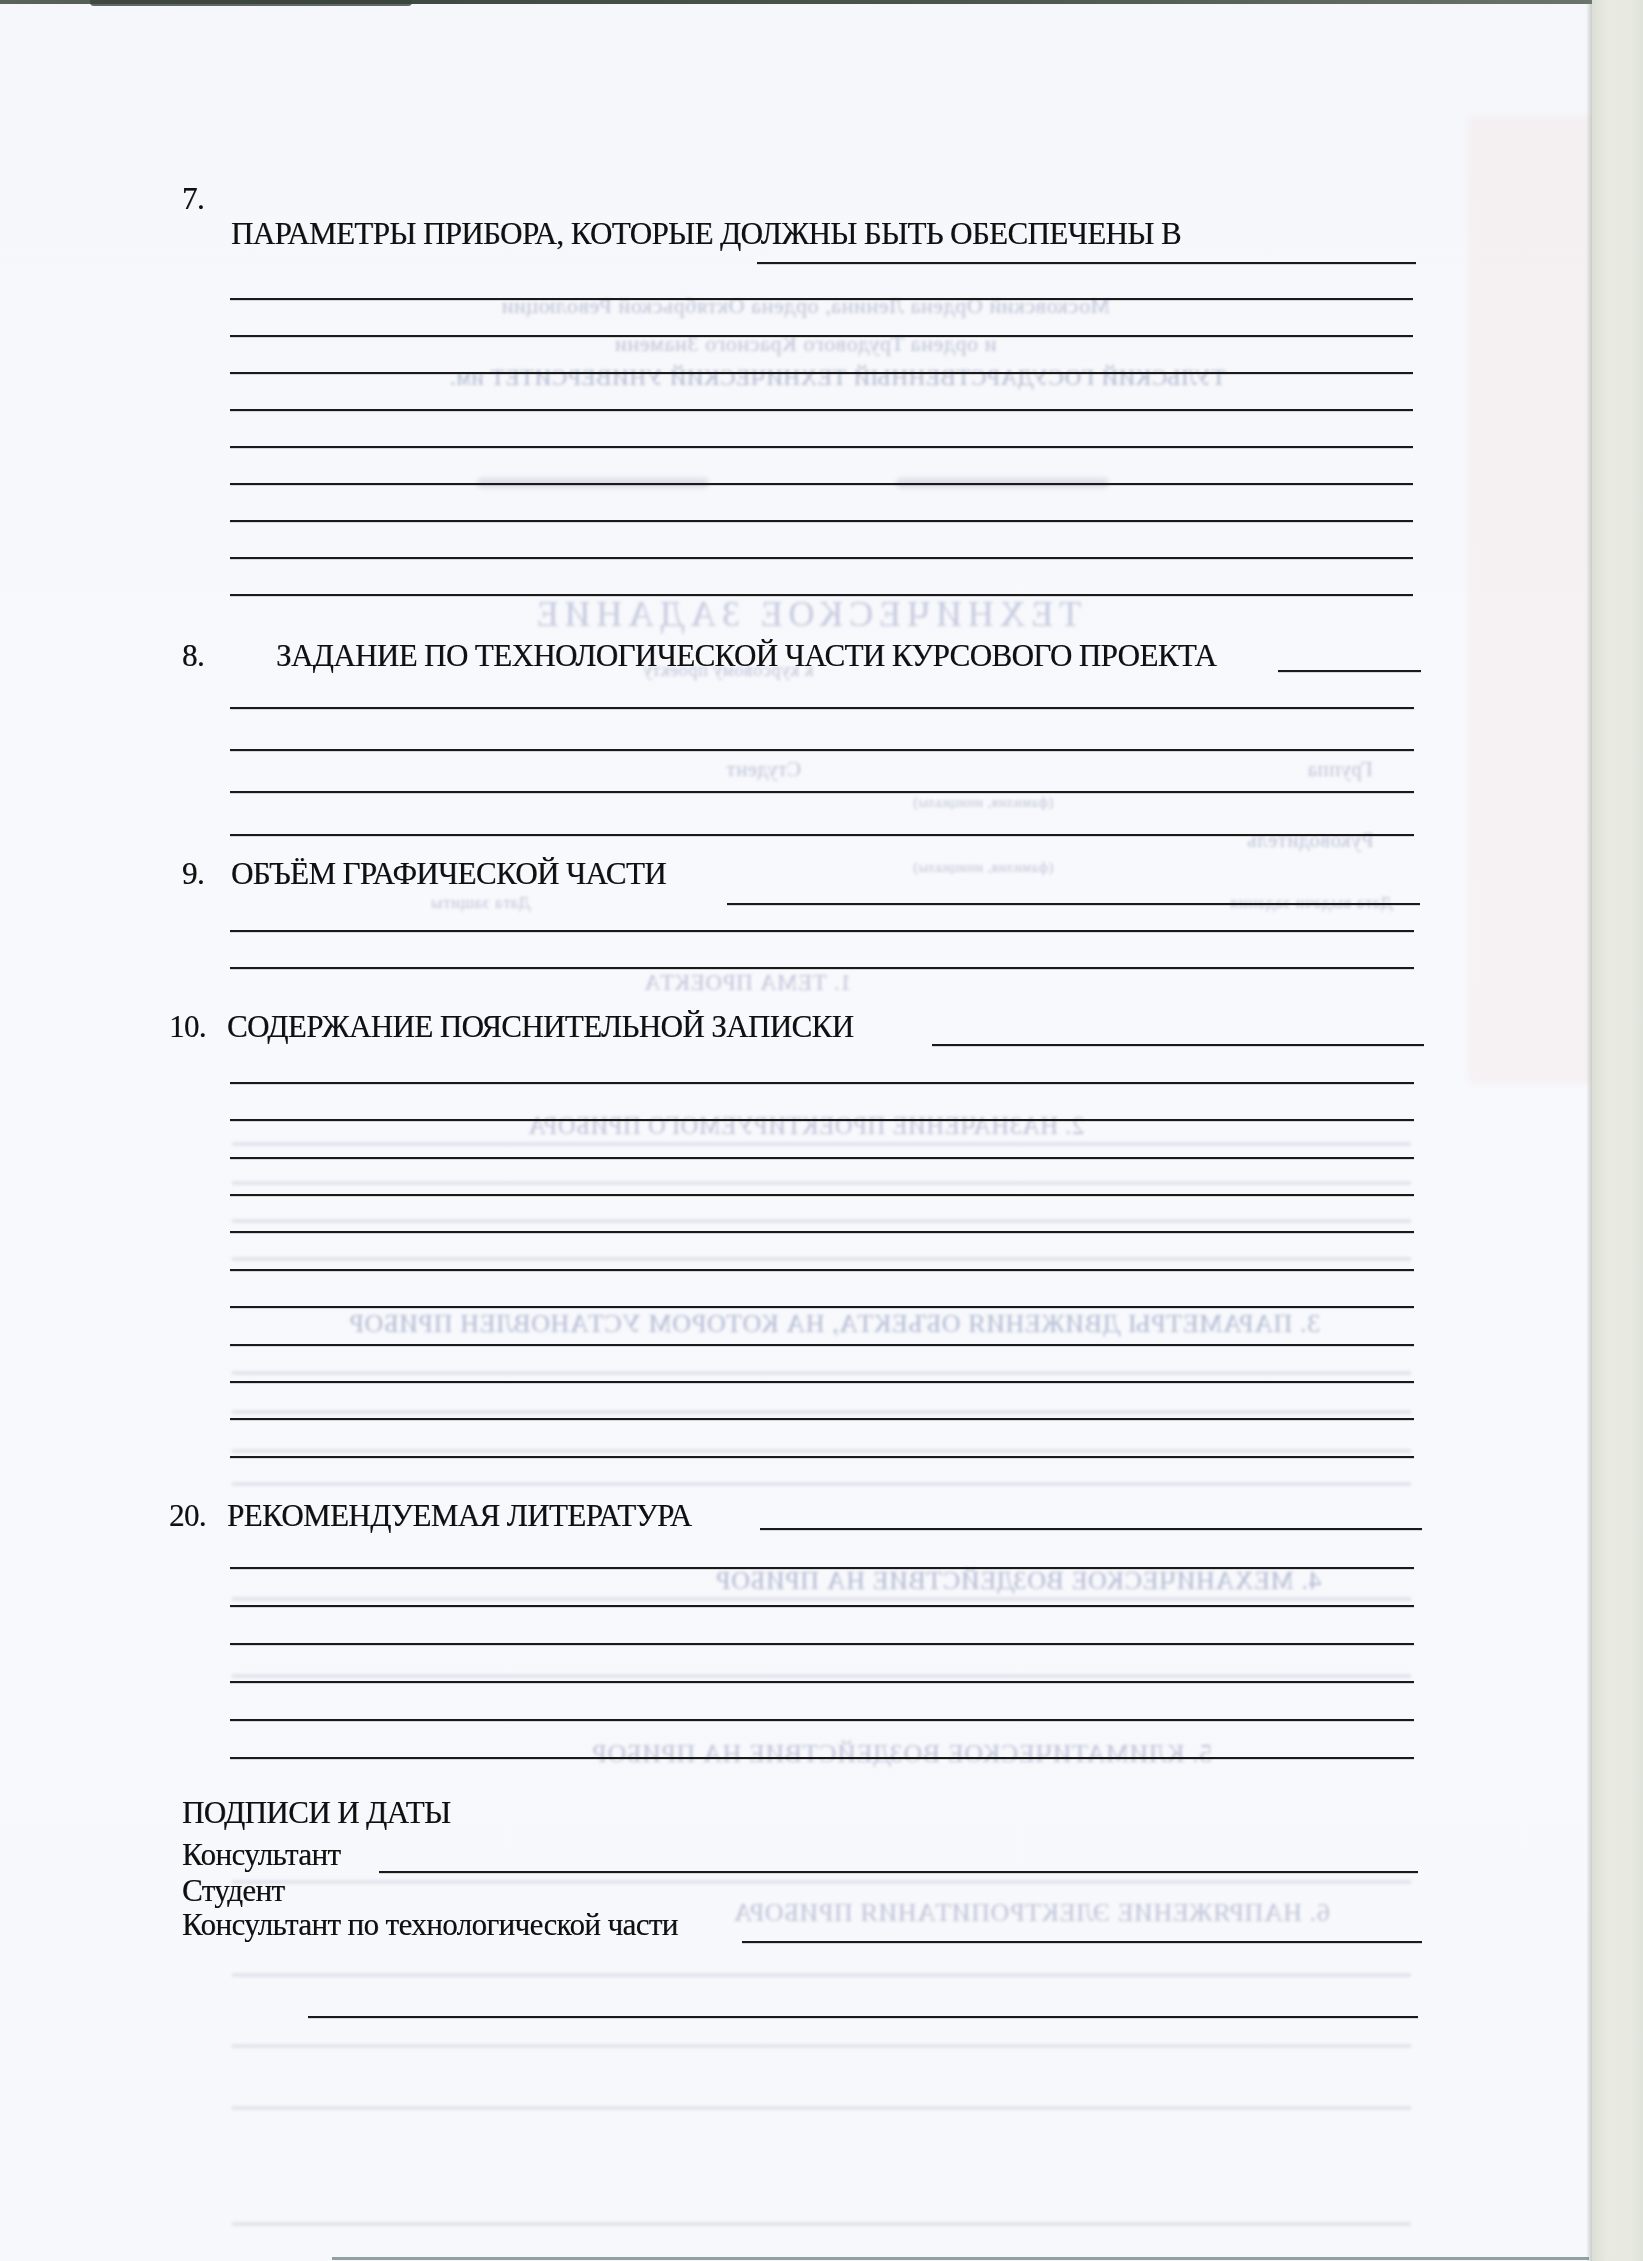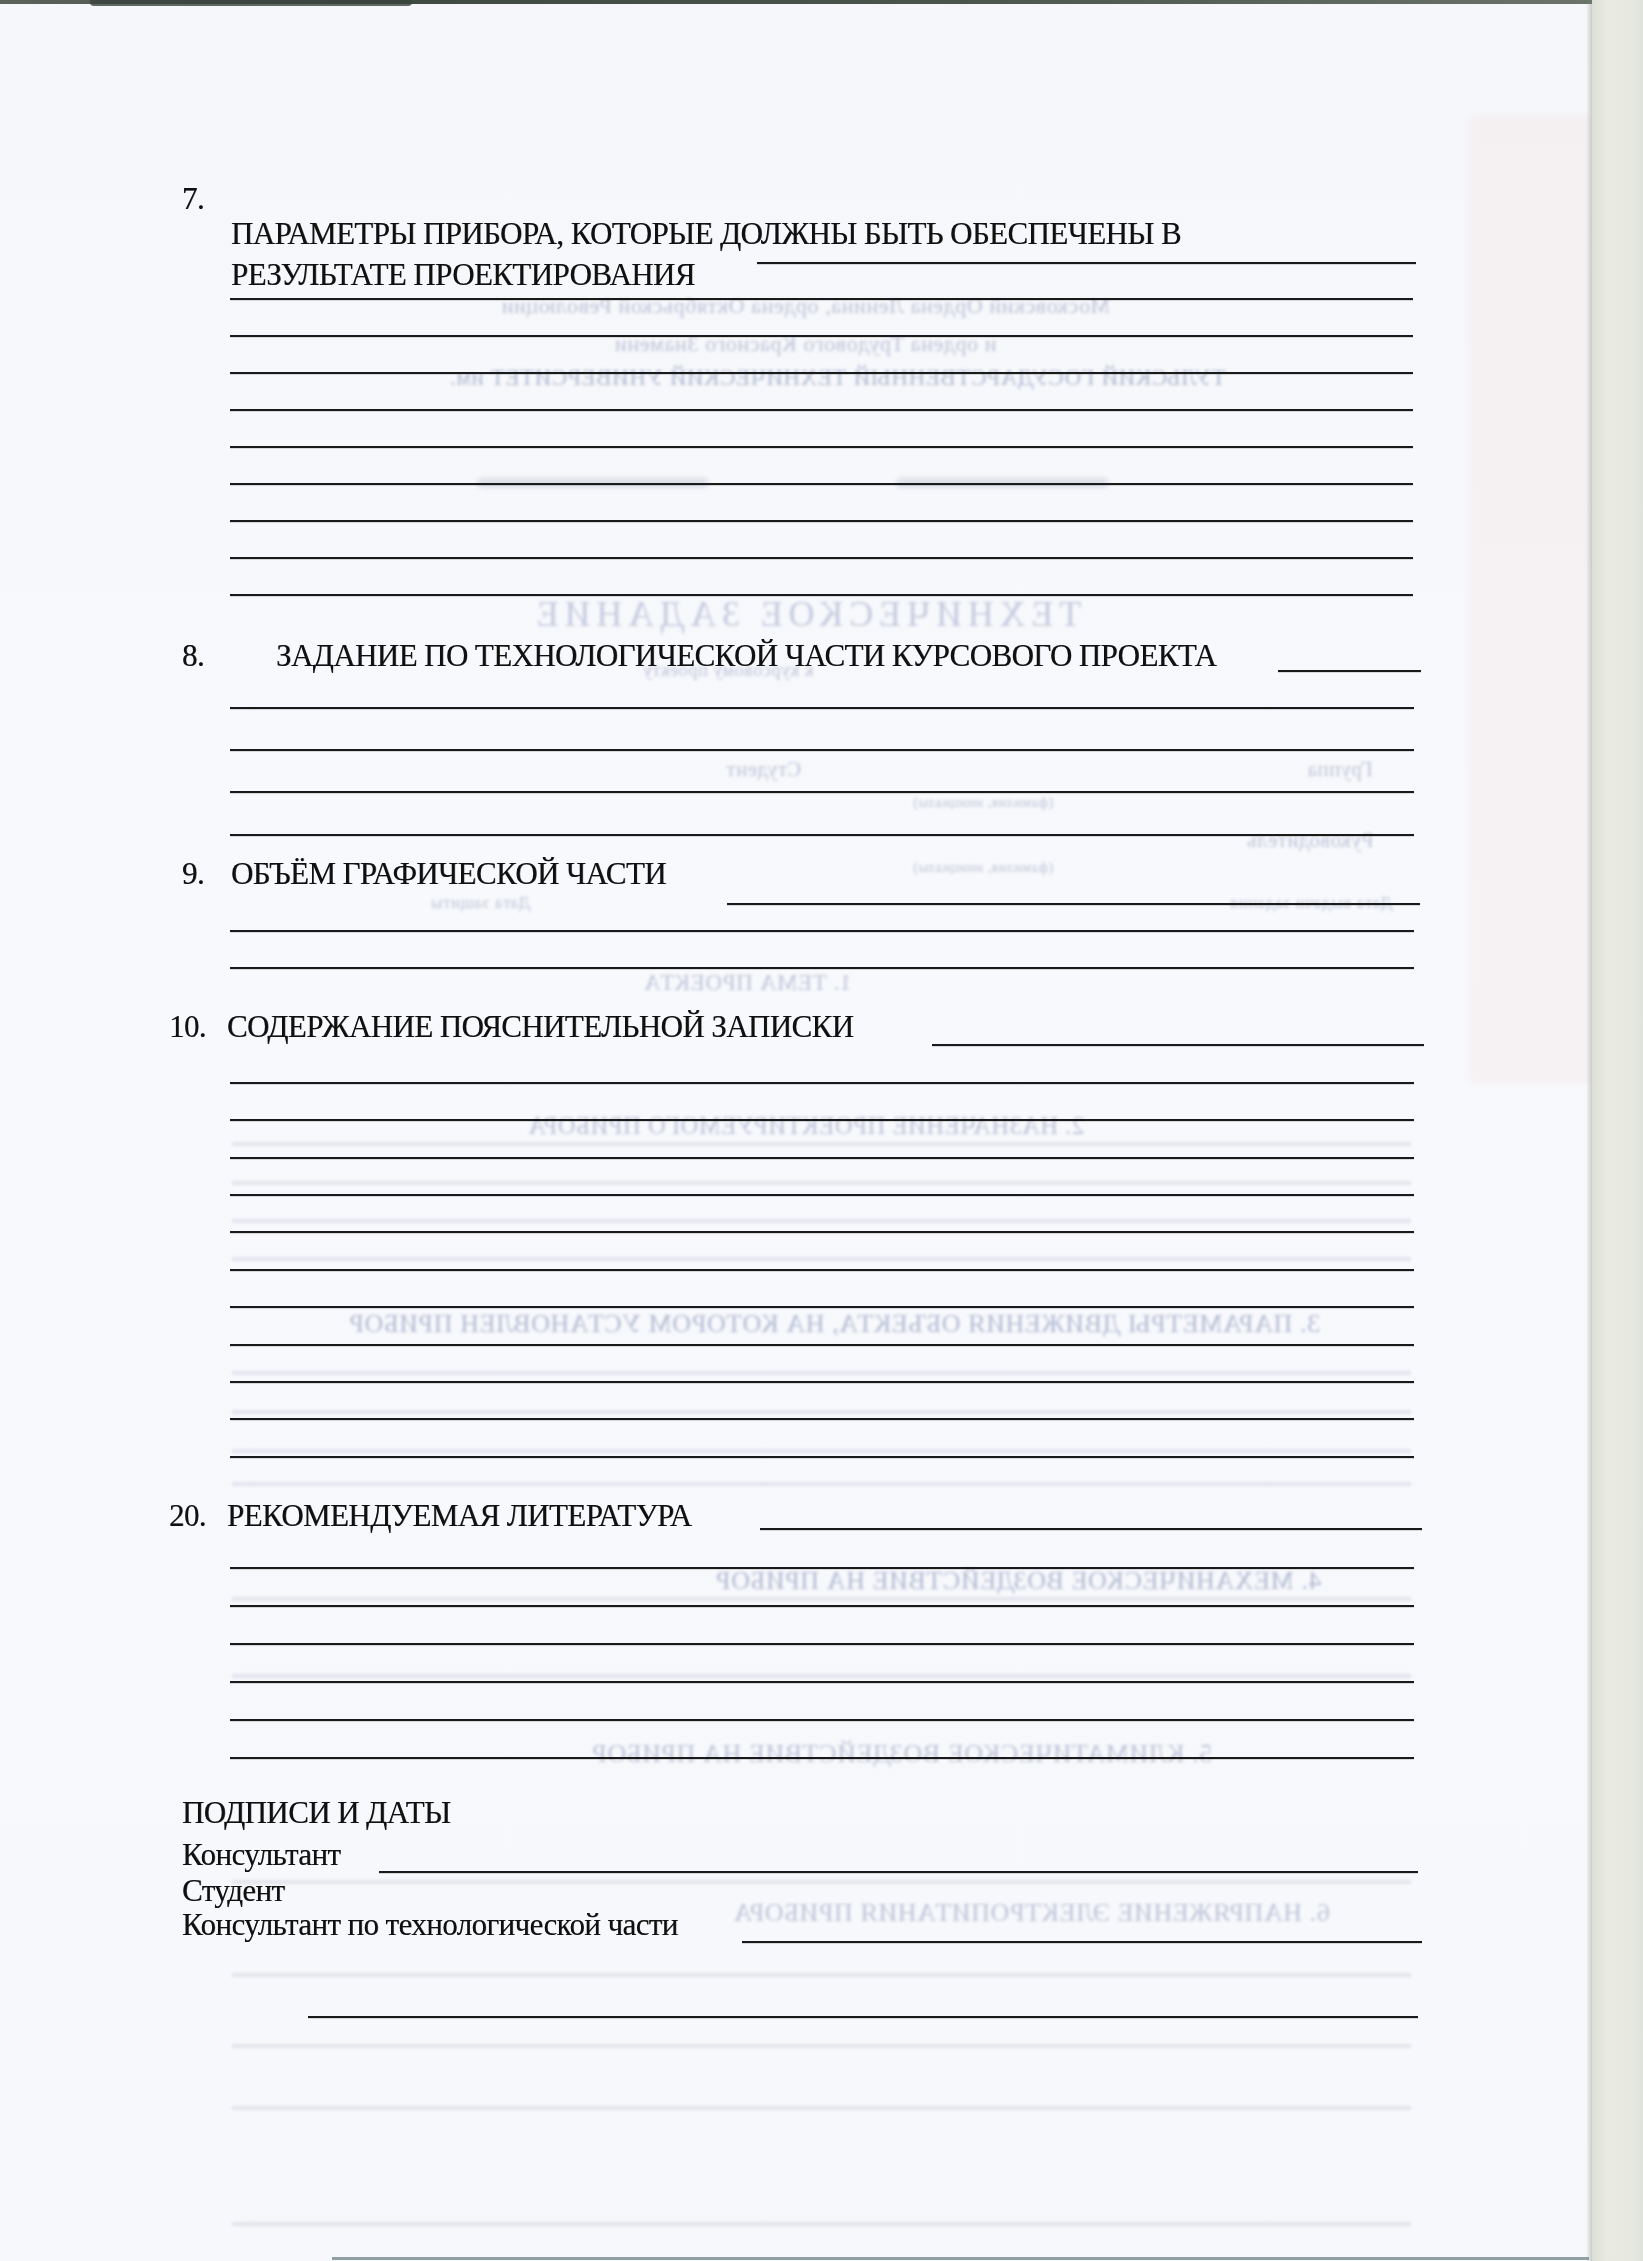--- a/index.html
+++ b/index.html
@@ -84,21 +84,20 @@
     <div class="smudge" style="top:1880px;"></div>
     <div class="smudge" style="top:1973px;"></div>
     <div class="smudge" style="top:2044px;"></div>
     <div class="smudge" style="top:2106px;"></div>
     <div class="smudge" style="top:2222px;"></div>
 
     <div>
       <div class="num" style="left:182px;top:181px;">7.</div>
       <div class="h-block" style="left:231px;top:181px;width:1173px;margin-top:32px;">
         <div>ПАРАМЕТРЫ ПРИБОРА, КОТОРЫЕ ДОЛЖНЫ БЫТЬ ОБЕСПЕЧЕНЫ В</div>
-        <div>РЕЗУЛЬТАТЕ ПРОЕКТИРОВАНИЯ</div>
       </div>
       <div class="fill-line" style="left:757px;top:262px;width:659px;"></div>
       <div class="rules-group">
           <div class="rule" style="top: 298px; left: 230px; width: 1183px;"></div>
           <div class="rule" style="top: 335px; left: 230px; width: 1183px;"></div>
           <div class="rule" style="top: 372px; left: 230px; width: 1183px;"></div>
           <div class="rule" style="top: 409px; left: 230px; width: 1183px;"></div>
           <div class="rule" style="top: 446px; left: 230px; width: 1183px;"></div>
           <div class="rule" style="top: 483px; left: 230px; width: 1183px;"></div>
           <div class="rule" style="top: 520px; left: 230px; width: 1183px;"></div>

